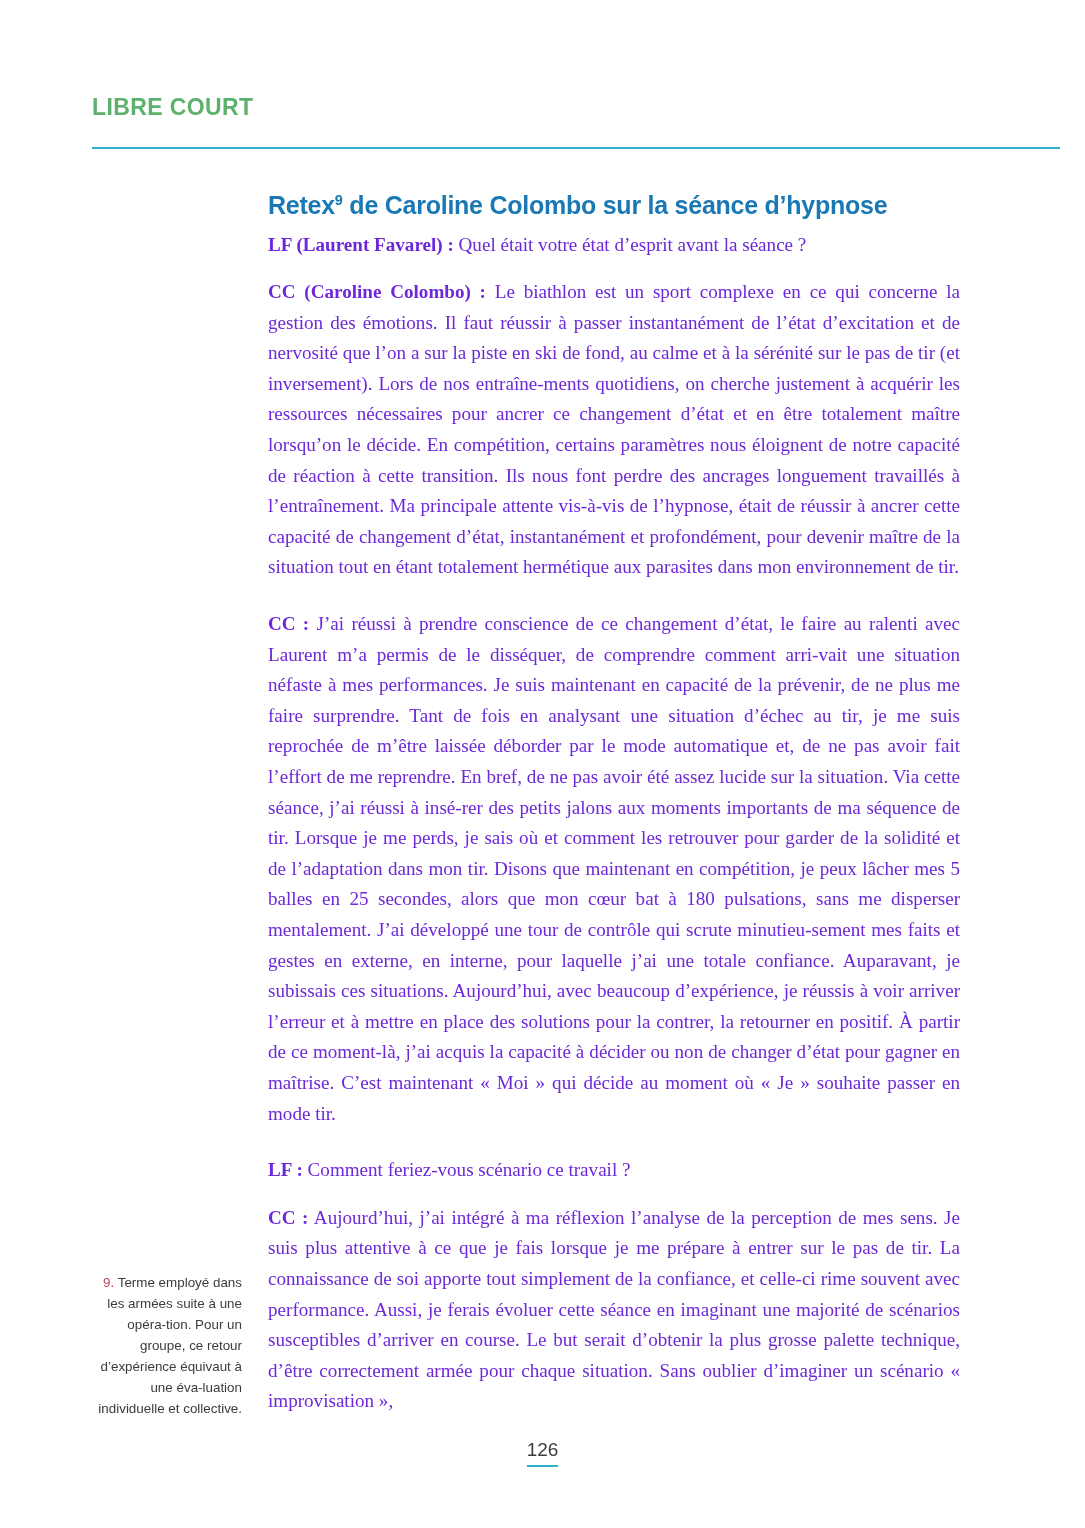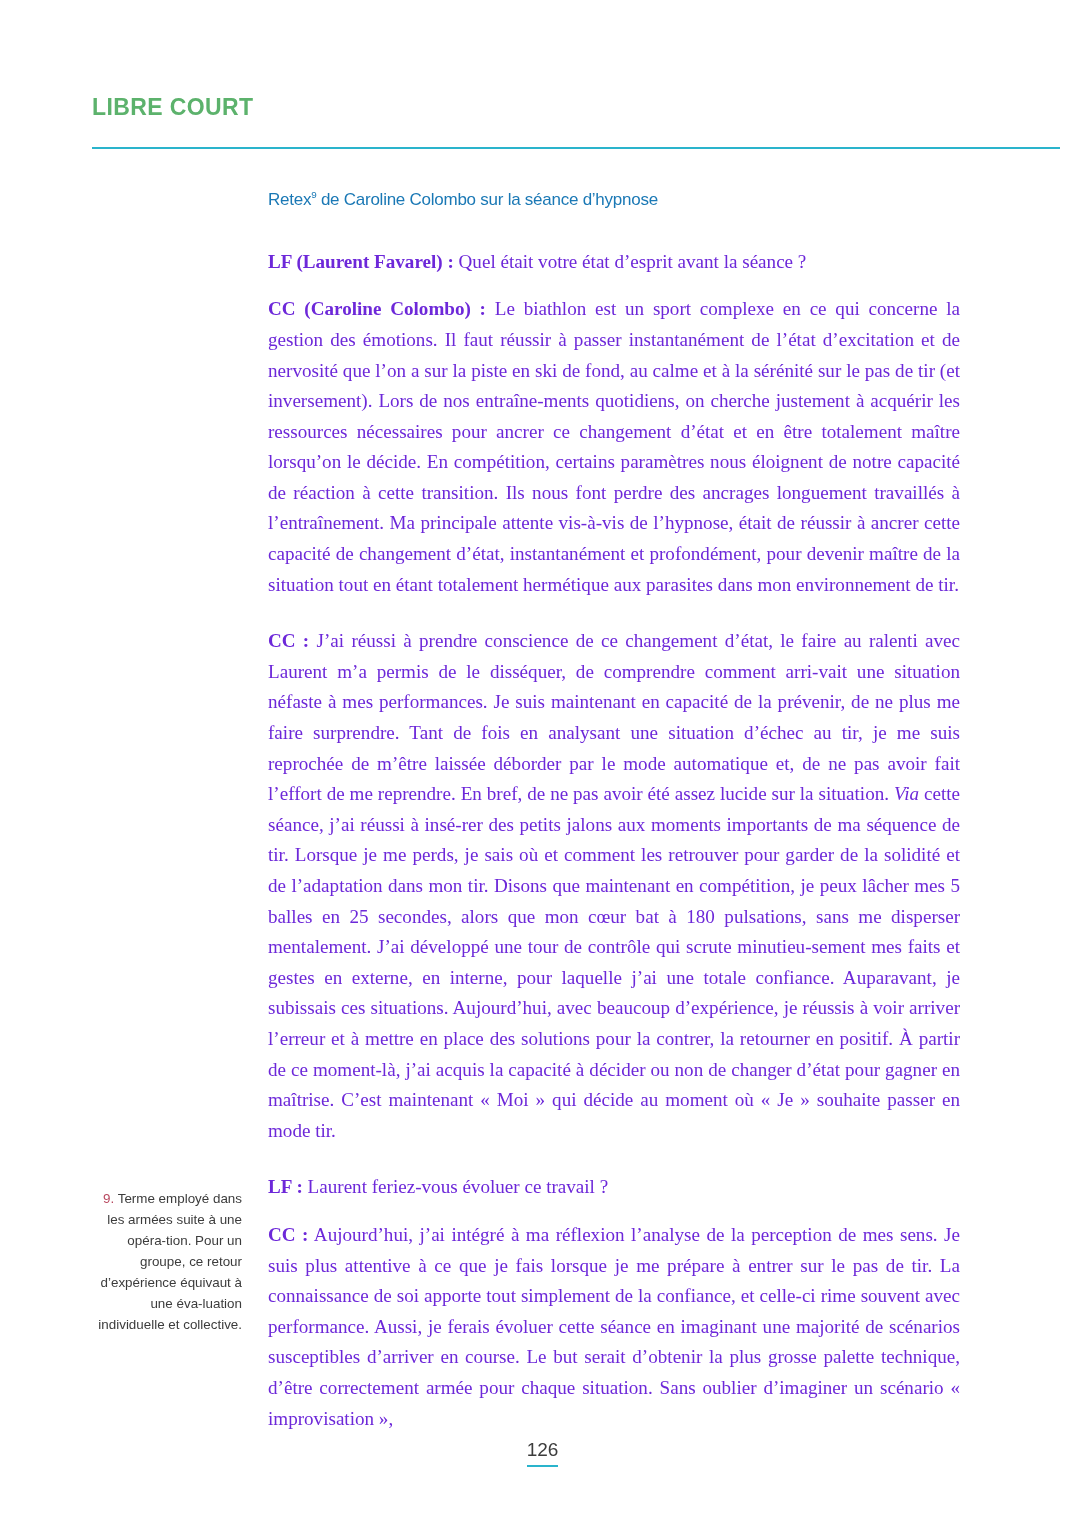--- a/index.html
+++ b/index.html
@@ -50,25 +50,25 @@
   
   .column {
     position: absolute;
     left: 268px;
     top: 190px;
     width: 692px;
   }
 
   .article-title {
     font-family: "Liberation Sans", "DejaVu Sans", sans-serif;
-    font-weight: normal;
-    font-size: 17px;
+    font-weight: bold;
+    font-size: 25px;
     line-height: 1.22;
     color: #1a78b5;
-    margin: 0 0 36px 0;
+    margin: 0 0 9px 0;
     letter-spacing: -0.25px;
   }
   .article-title sup {
     font-size: 0.58em;
     vertical-align: super;
     line-height: 0;
   }
 
   .qa-block {
     margin: 0 0 26px 0;
@@ -87,28 +87,27 @@
     color: #6d28d9;
   }
   p.body + p.body {
     margin-top: 17px;
   }
 
   .speaker {
     font-weight: bold;
   }
   .it {
-    font-style: italic;
   }
 
   
   .footnote {
     position: absolute;
     left: 98px;
-    top: 1188px;
+    top: 1272px;
     width: 144px;
     text-align: right;
     font-family: "Liberation Sans", "DejaVu Sans", sans-serif;
     font-size: 13.4px;
     line-height: 21px;
     color: #3c3c3c;
   }
   .footnote .fn-num {
     color: #b8485f;
   }
@@ -150,21 +149,21 @@
     <div class="qa-block">
       <p class="body"><span class="speaker">LF (Laurent Favarel) :</span><span> Quel était votre état d’esprit avant la séance ?</span></p>
       <p class="body"><span class="speaker">CC (Caroline Colombo) :</span><span> Le biathlon est un sport complexe en ce qui concerne la gestion des émotions. Il faut réussir à passer instantanément de l’état d’excitation et de nervosité que l’on a sur la piste en ski de fond, au calme et à la sérénité sur le pas de tir (et inversement). Lors de nos entraîne-ments quotidiens, on cherche justement à acquérir les ressources nécessaires pour ancrer ce changement d’état et en être totalement maître lorsqu’on le décide. En compétition, certains paramètres nous éloignent de notre capacité de réaction à cette transition. Ils nous font perdre des ancrages longuement travaillés à l’entraînement. Ma principale attente vis-à-vis de l’hypnose, était de réussir à ancrer cette capacité de changement d’état, instantanément et profondément, pour devenir maître de la situation tout en étant totalement hermétique aux parasites dans mon environnement de tir.</span></p>
     </div>
 
     <div class="qa-block">
       <p class="body"><span class="speaker">CC :</span><span> J’ai réussi à prendre conscience de ce changement d’état, le faire au ralenti avec Laurent m’a permis de le disséquer, de comprendre comment arri-vait une situation néfaste à mes performances. Je suis maintenant en capacité de la prévenir, de ne plus me faire surprendre. Tant de fois en analysant une situation d’échec au tir, je me suis reprochée de m’être laissée déborder par le mode automatique et, de ne pas avoir fait l’effort de me reprendre. En bref, de ne pas avoir été assez lucide sur la situation. </span><span class="it">Via</span><span> cette séance, j’ai réussi à insé-rer des petits jalons aux moments importants de ma séquence de tir. Lorsque je me perds, je sais où et comment les retrouver pour garder de la solidité et de l’adaptation dans mon tir. Disons que maintenant en compétition, je peux lâcher mes 5 balles en 25 secondes, alors que mon cœur bat à 180 pulsations, sans me disperser mentalement. J’ai développé une tour de contrôle qui scrute minutieu-sement mes faits et gestes en externe, en interne, pour laquelle j’ai une totale confiance. Auparavant, je subissais ces situations. Aujourd’hui, avec beaucoup d’expérience, je réussis à voir arriver l’erreur et à mettre en place des solutions pour la contrer, la retourner en positif. À partir de ce moment-là, j’ai acquis la capacité à décider ou non de changer d’état pour gagner en maîtrise. C’est maintenant « Moi » qui décide au moment où « Je » souhaite passer en mode tir.</span></p>
     </div>
 
     <div class="qa-block">
-      <p class="body"><span class="speaker">LF :</span><span> Laurent feriez-vous évoluer ce travail ?</span></p>
+      <p class="body"><span class="speaker">LF :</span><span> Comment feriez-vous scénario ce travail ?</span></p>
       <p class="body"><span class="speaker">CC :</span><span> Aujourd’hui, j’ai intégré à ma réflexion l’analyse de la perception de mes sens. Je suis plus attentive à ce que je fais lorsque je me prépare à entrer sur le pas de tir. La connaissance de soi apporte tout simplement de la confiance, et celle-ci rime souvent avec performance. Aussi, je ferais évoluer cette séance en imaginant une majorité de scénarios susceptibles d’arriver en course. Le but serait d’obtenir la plus grosse palette technique, d’être correctement armée pour chaque situation. Sans oublier d’imaginer un scénario « improvisation »,</span></p>
     </div>
 
   </div>
 
   <div class="footnote">
     <span class="fn-num" style="color: rgb(184, 72, 95);">9.</span><span> Terme employé dans les armées suite à une opéra-tion. Pour un groupe, ce retour d’expérience équivaut à une éva-luation individuelle et collective.</span>
   </div>
 
   <div class="folio">

